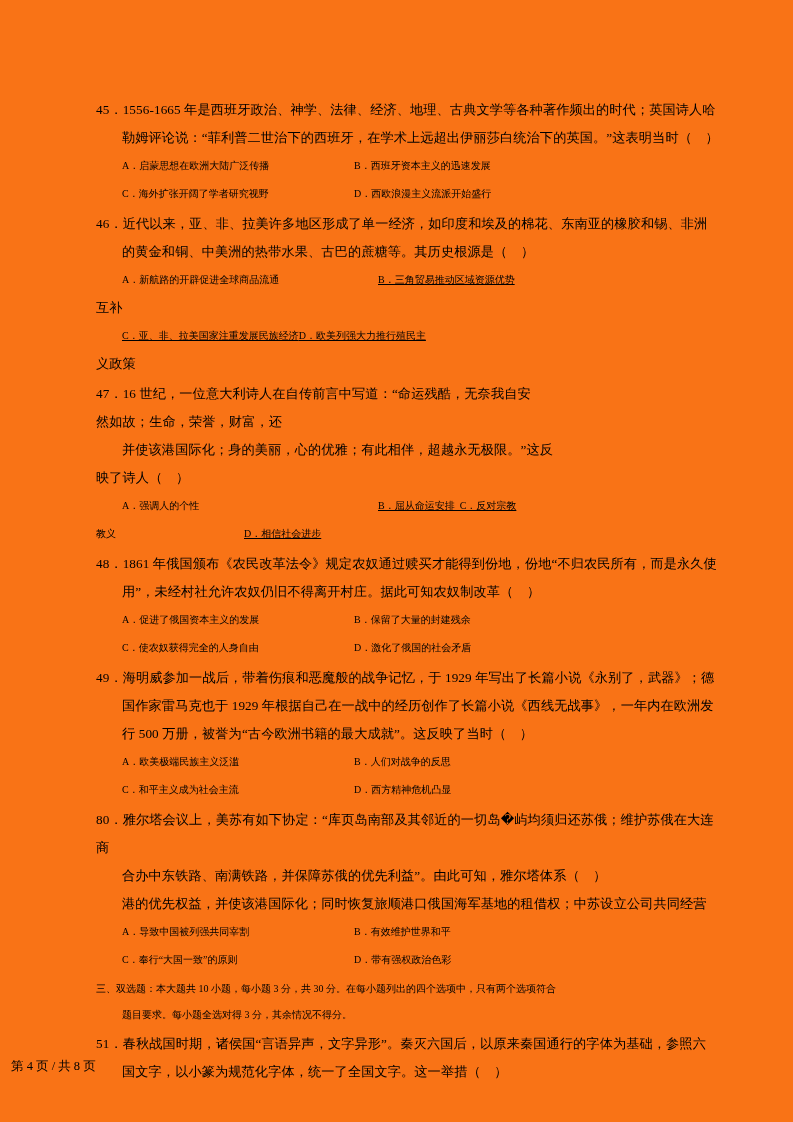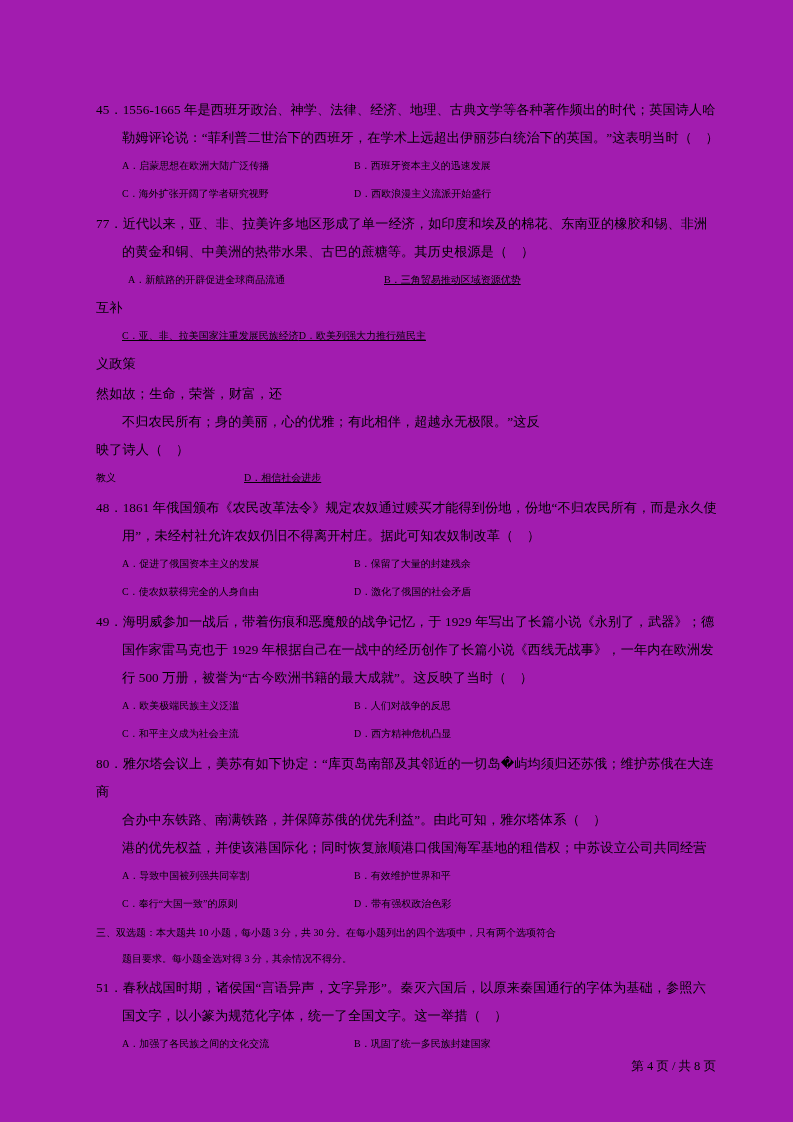--- a/index.html
+++ b/index.html
@@ -5,21 +5,21 @@
 <style>
   html, body {
     margin: 0;
     padding: 0;
     background: #ffffff;
   }
   .page {
     position: relative;
     width: 793px;
     height: 1122px;
-    background: #a21caf;
+    background: #f97316;
     overflow: hidden;
     font-family: "Liberation Serif", "DejaVu Serif", serif;
     color: #000000;
   }
   .content {
     position: absolute;
     left: 96px;
     top: 96px;
     width: 624px;
   }
@@ -55,41 +55,41 @@
     line-height: 28px;
   }
   .opts.indent {
     padding-left: 26px;
   }
   .opt {
     white-space: pre;
   }
   .opt.col-a { width: 232px; flex: 0 0 232px; }
   .opt.col-b { flex: 0 0 auto; }
-  .opt.wide-a { width: 256px; flex: 0 0 256px; margin-left: 6px; }
+  .opt.wide-a { width: 256px; flex: 0 0 256px; }
   .opt.free { flex: 0 0 auto; text-decoration: underline; }
   .spacer-148 { width: 148px; flex: 0 0 148px; }
 
   .section-head {
     font-size: 10px;
     line-height: 26px;
     white-space: pre-wrap;
     word-break: break-all;
   }
   .section-head.cont {
     padding-left: 26px;
   }
 
   
   .footer {
     position: absolute;
-    left: 0;
+    left: 11px;
     top: 1058px;
     width: 716px;
-    text-align: right;
+    text-align: left;
     font-size: 12.5px;
     color: #000000;
     font-family: "Liberation Serif", "DejaVu Serif", serif;
   }
 </style>
 </head>
 <body>
 
 <div class="page">
   <div class="content">
@@ -101,38 +101,43 @@
         <span class="opt col-a">A．启蒙思想在欧洲大陆广泛传播</span>
         <span class="opt col-b">B．西班牙资本主义的迅速发展</span>
       </div>
       <div class="opts indent">
         <span class="opt col-a">C．海外扩张开阔了学者研究视野</span>
         <span class="opt col-b">D．西欧浪漫主义流派开始盛行</span>
       </div>
     </div>
 
     <div class="q">
-      <div class="line stem-first">77．近代以来，亚、非、拉美许多地区形成了单一经济，如印度和埃及的棉花、东南亚的橡胶和锡、非洲</div>
+      <div class="line stem-first">46．近代以来，亚、非、拉美许多地区形成了单一经济，如印度和埃及的棉花、东南亚的橡胶和锡、非洲</div>
       <div class="line stem-cont">的黄金和铜、中美洲的热带水果、古巴的蔗糖等。其历史根源是（    ）</div>
       <div class="opts indent">
         <span class="opt wide-a">A．新航路的开辟促进全球商品流通</span>
         <span class="opt free">B．三角贸易推动区域资源优势</span>
       </div>
       <div class="line flush">互补</div>
       <div class="opts indent">
         <span class="opt free">C．亚、非、拉美国家注重发展民族经济</span>
         <span class="opt free">D．欧美列强大力推行殖民主</span>
       </div>
       <div class="line flush">义政策</div>
     </div>
 
     <div class="q">
+      <div class="line stem-first">47．16 世纪，一位意大利诗人在自传前言中写道：“命运残酷，无奈我自安</div>
       <div class="line flush">然如故；生命，荣誉，财富，还</div>
-      <div class="line stem-cont">不归农民所有；身的美丽，心的优雅；有此相伴，超越永无极限。”这反</div>
+      <div class="line stem-cont">并使该港国际化；身的美丽，心的优雅；有此相伴，超越永无极限。”这反</div>
       <div class="line flush">映了诗人（    ）</div>
+      <div class="opts indent">
+        <span class="opt wide-a">A．强调人的个性</span>
+        <span class="opt free">B．屈从命运安排  C．反对宗教</span>
+      </div>
       <div class="opts">
         <span class="opt spacer-148">教义</span>
         <span class="opt free">D．相信社会进步</span>
       </div>
     </div>
 
     <div class="q">
       <div class="line stem-first">48．1861 年俄国颁布《农民改革法令》规定农奴通过赎买才能得到份地，份地“不归农民所有，而是永久使</div>
       <div class="line stem-cont">用”，未经村社允许农奴仍旧不得离开村庄。据此可知农奴制改革（    ）</div>
       <div class="opts indent">
@@ -174,22 +179,18 @@
     </div>
 
     <div class="q">
       <div class="section-head">三、双选题：本大题共 10 小题，每小题 3 分，共 30 分。在每小题列出的四个选项中，只有两个选项符合</div>
       <div class="section-head cont">题目要求。每小题全选对得 3 分，其余情况不得分。</div>
     </div>
 
     <div class="q">
       <div class="line stem-first">51．春秋战国时期，诸侯国“言语异声，文字异形”。秦灭六国后，以原来秦国通行的字体为基础，参照六</div>
       <div class="line stem-cont">国文字，以小篆为规范化字体，统一了全国文字。这一举措（    ）</div>
-      <div class="opts indent">
-        <span class="opt col-a">A．加强了各民族之间的文化交流</span>
-        <span class="opt col-b">B．巩固了统一多民族封建国家</span>
-      </div>
     </div>
 
   </div>
 
   <div class="footer">第 4 页 / 共 8 页</div>
 </div>
 
 </body></html>

